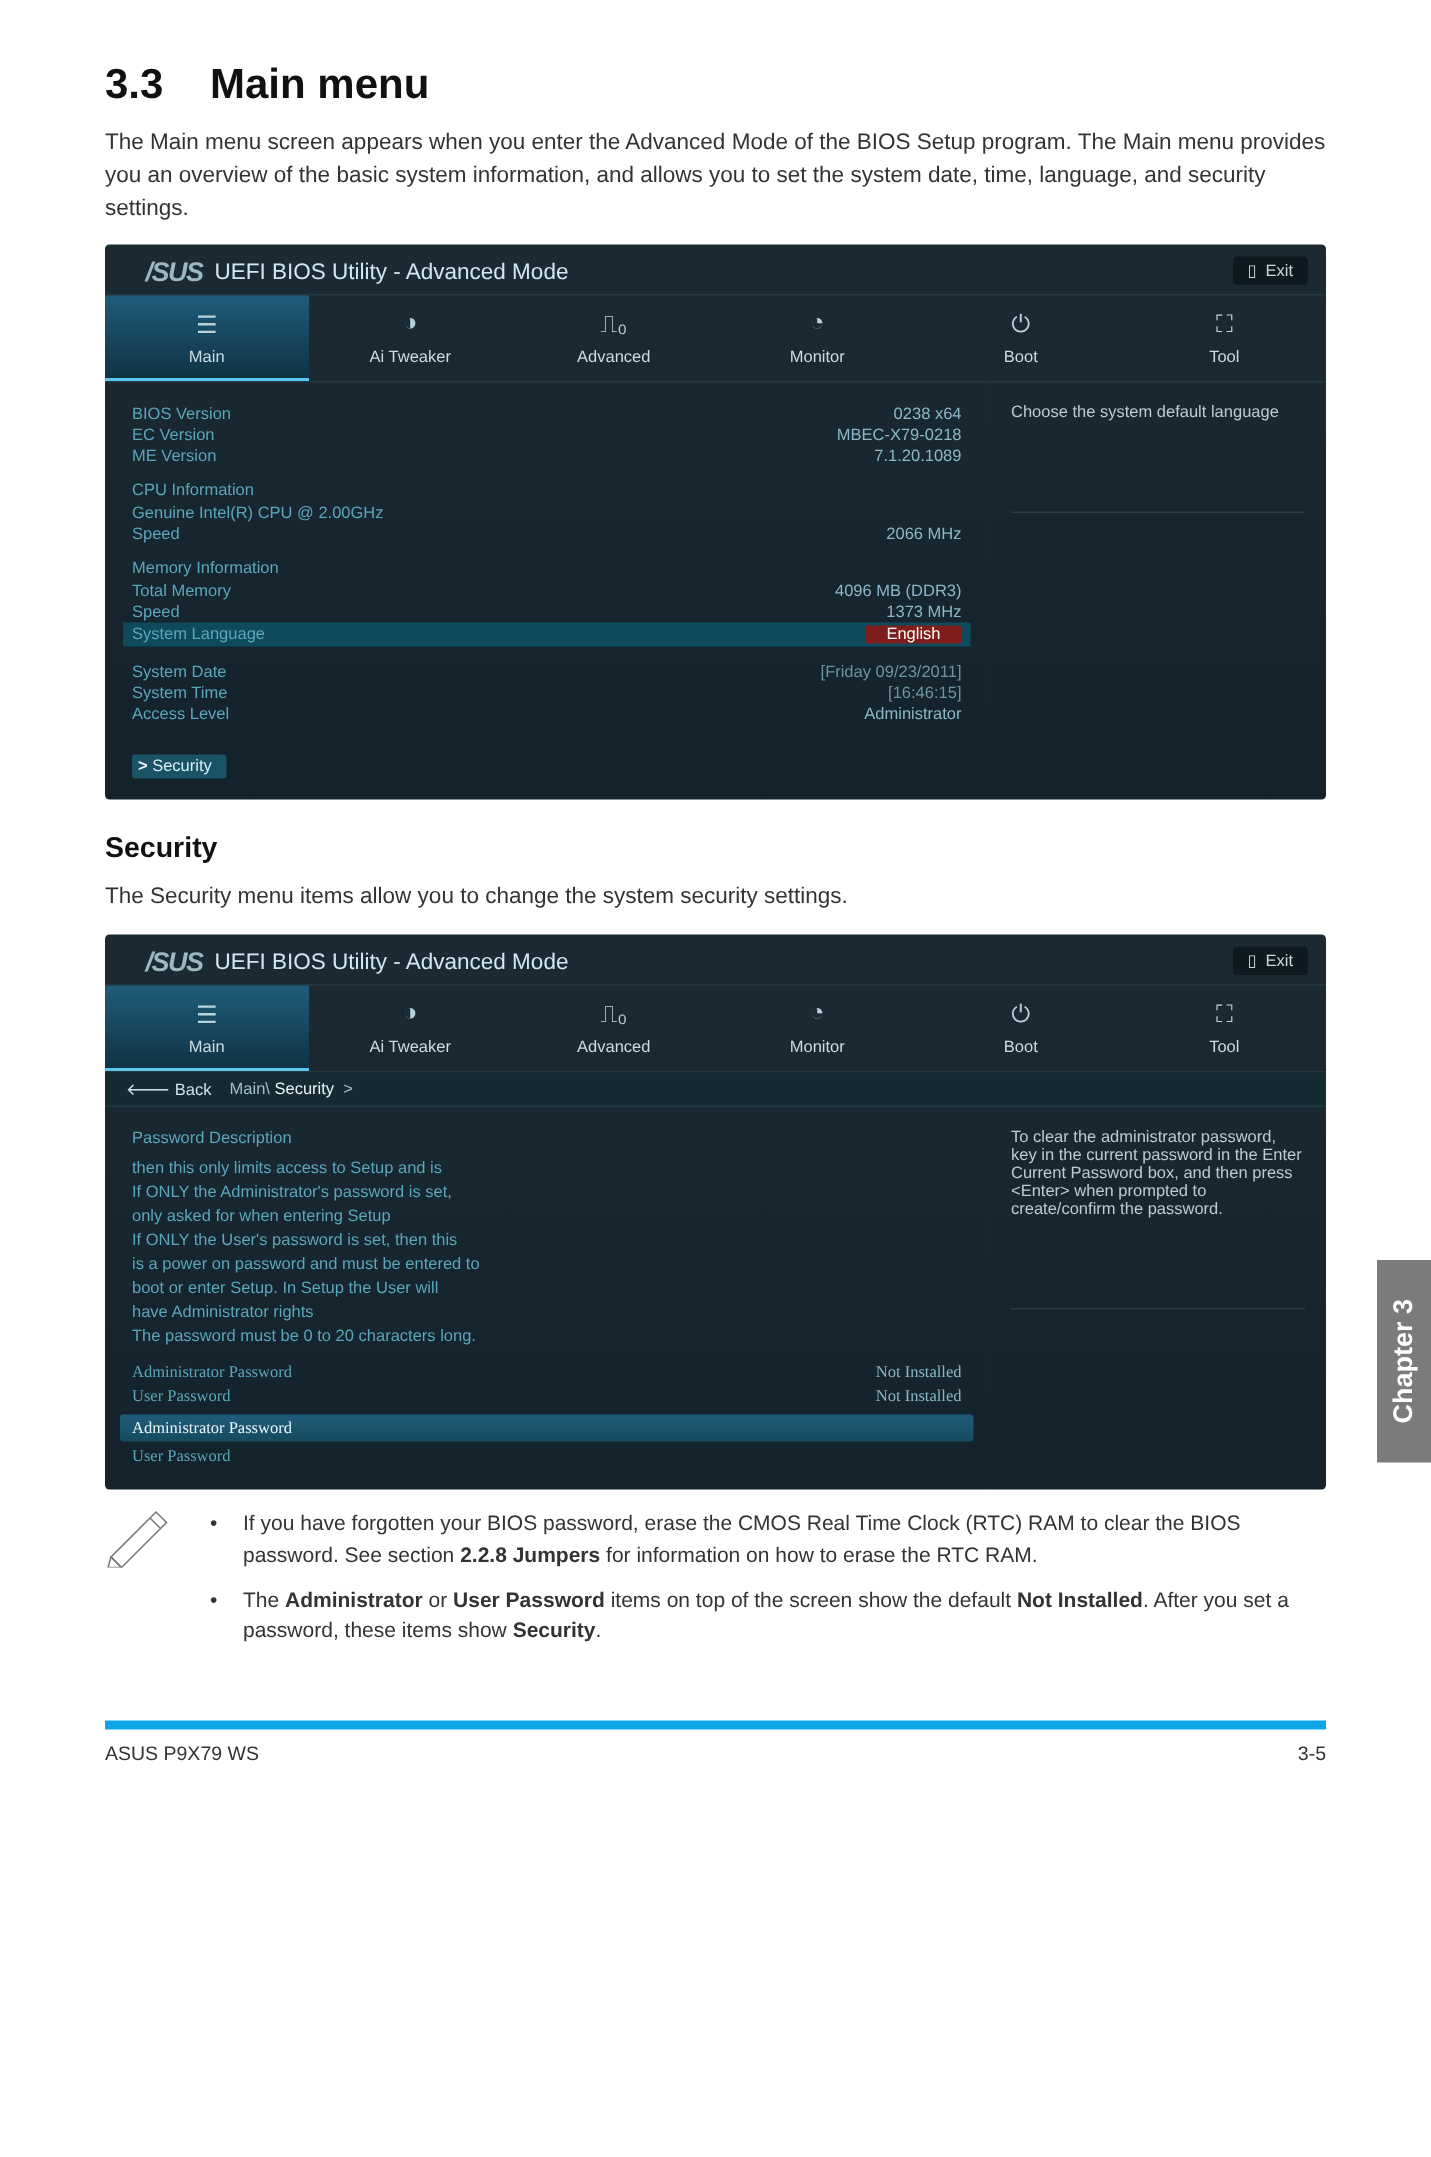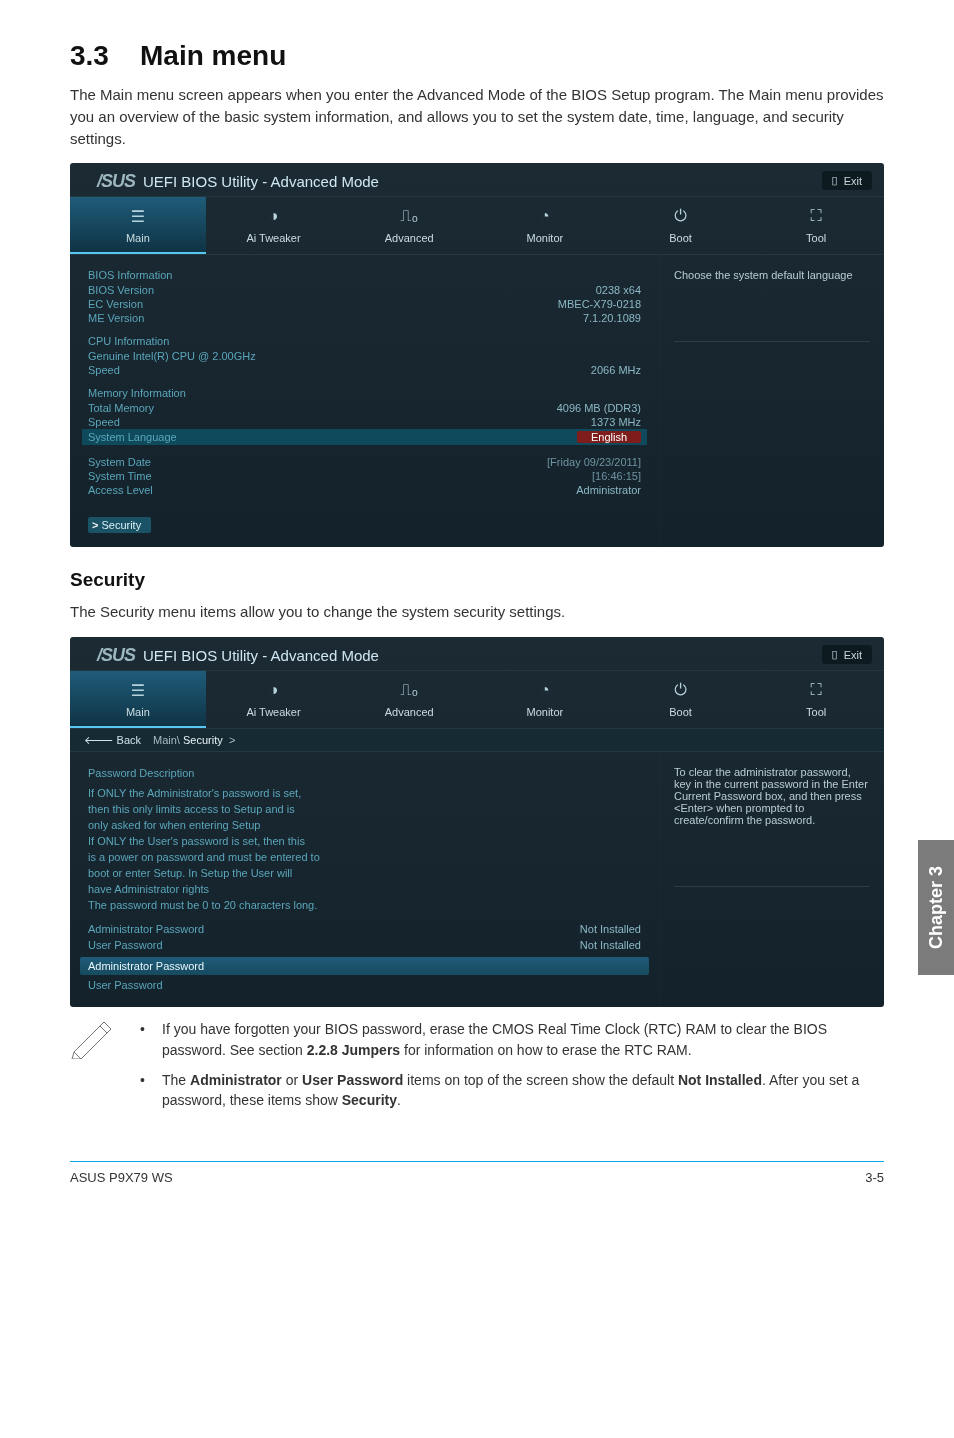--- a/index.html
+++ b/index.html
@@ -216,21 +216,21 @@
     display: flex;
     gap: 16px;
     margin-bottom: 10px;
   }
   .note-list .bullet .dot { flex: 0 0 6px; }
   .note-list b { font-weight: bold; }
 
   .footer {
     display: flex;
     justify-content: space-between;
-    border-top: 1px solid #0ea5e9;
+    border-top: 6px solid #0ea5e9;
     margin: 40px 70px 0 70px;
     padding-top: 8px;
     font-size: 13px;
     color: #333;
   }
 </style>
 </head>
 <body>
 
 <div class="page">
@@ -272,21 +272,20 @@
         <span class="tab-label">Boot</span>
       </div>
       <div class="tab">
         <span class="tab-icon">⛶</span>
         <span class="tab-label">Tool</span>
       </div>
     </div>
     <div class="bios-body">
       <div class="bios-left">
         <div class="info-group">
-          <div class="info-heading">BIOS Information</div>
           <div class="row">
               <span class="label">BIOS Version</span>
               <span class="val">0238 x64</span>
             </div>
           <div class="row">
               <span class="label">EC Version</span>
               <span class="val">MBEC-X79-0218</span>
             </div>
           <div class="row">
               <span class="label">ME Version</span>
@@ -363,30 +362,30 @@
       <div class="tab"><span class="tab-icon">⛶</span><span class="tab-label">Tool</span></div>
     </div>
     <div class="back-bar">
       <span class="back-btn">🡐 <span>Back</span></span>
       <span><span>Main\</span> <span class="crumb-active">Security</span> &nbsp;<span>&gt;</span></span>
     </div>
     <div class="bios-body" style="min-height:220px;">
       <div class="bios-left">
         <div class="pwd-desc">
           <div style="margin-bottom:4px;">Password Description</div>
+          <div>then this only limits access to Setup and is</div>
           <div>If ONLY the Administrator's password is set,</div>
-          <div>then this only limits access to Setup and is</div>
           <div>only asked for when entering Setup</div>
           <div>If ONLY the User's password is set, then this</div>
           <div>is a power on password and must be entered to</div>
           <div>boot or enter Setup. In Setup the User will</div>
           <div>have Administrator rights</div>
           <div>The password must be 0 to 20 characters long.</div>
         </div>
-        <div class="pwd-list" style="margin-top:8px;">
+        <div class="pwd-list" style="margin-top:8px;font-family:Liberation Serif, serif;">
           <div class="row">
               <span class="label">Administrator Password</span>
               <span class="val">Not Installed</span>
             </div>
           <div class="row">
               <span class="label">User Password</span>
               <span class="val">Not Installed</span>
             </div>
           <div class="pwd-item-active">Administrator Password</div>
           <div style="color:#5aa6bb;padding:2px 0;">User Password</div>

